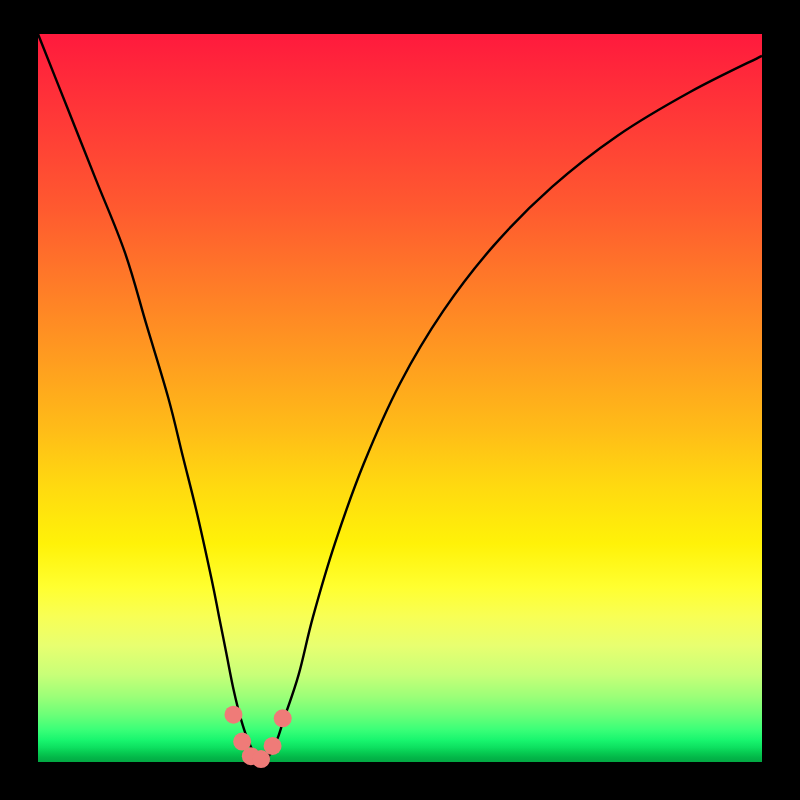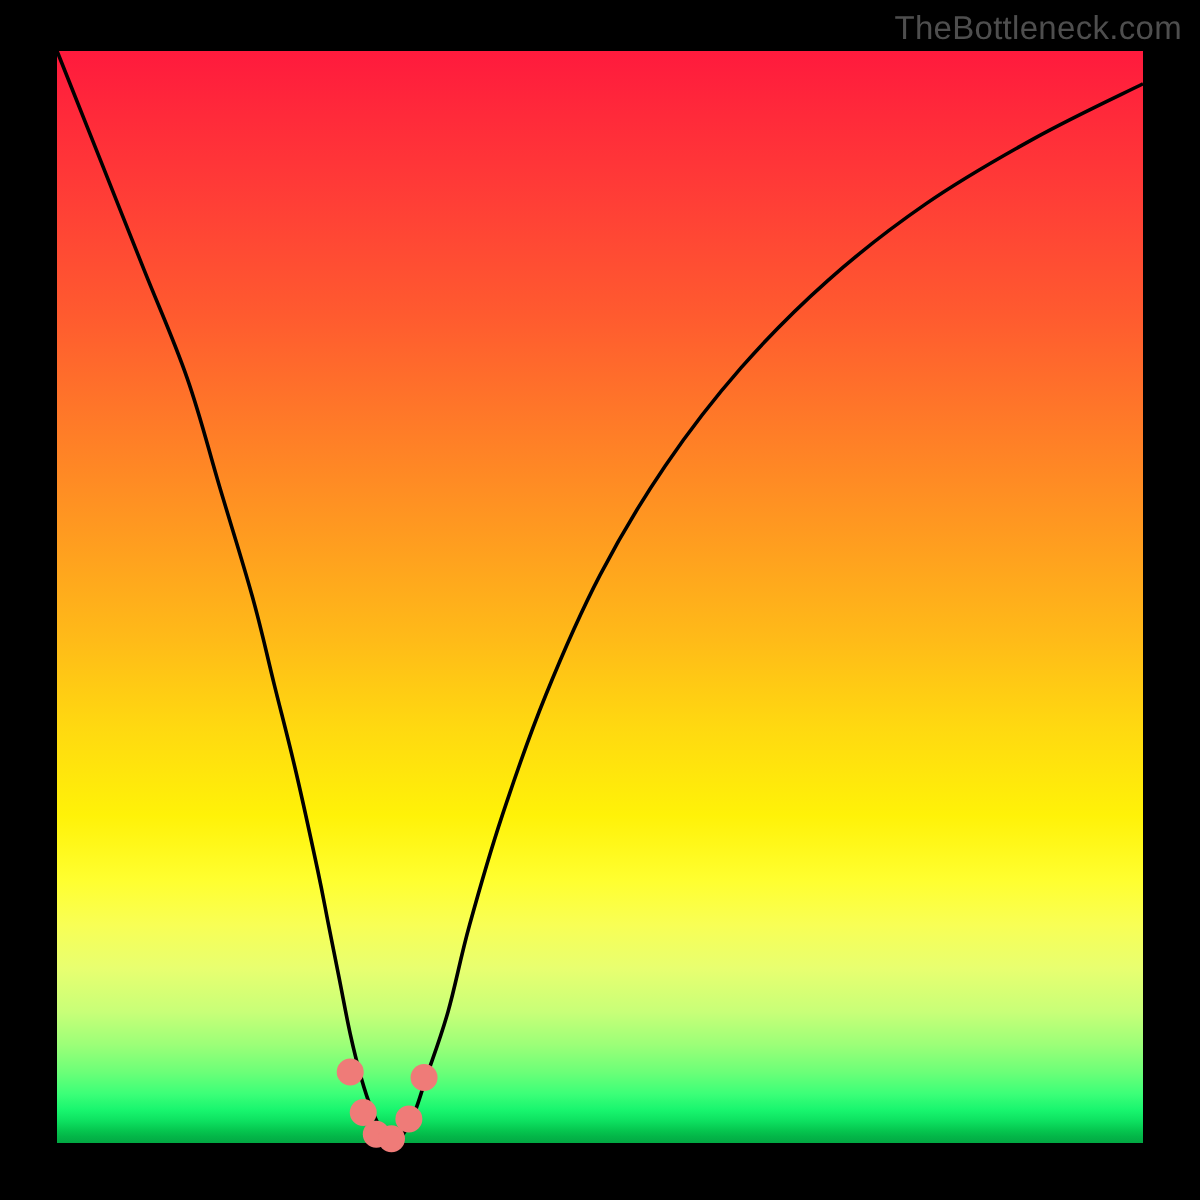--- a/index.html
+++ b/index.html
@@ -103,15 +103,14 @@
           <circle cx="204.17" cy="707.62" r="9" fill="#ef7b78"></circle>
           <circle cx="212.86" cy="722.18" r="9" fill="#ef7b78"></circle>
           <circle cx="222.99" cy="725.09" r="9" fill="#ef7b78"></circle>
           <circle cx="234.58" cy="711.98" r="9" fill="#ef7b78"></circle>
           <circle cx="244.71" cy="684.32" r="9" fill="#ef7b78"></circle>
         </g>
     </svg>
 
   </div>
 
-  <div class="watermark">TheBottleneck.com</div>
 
 </div>
 
 </body></html>

